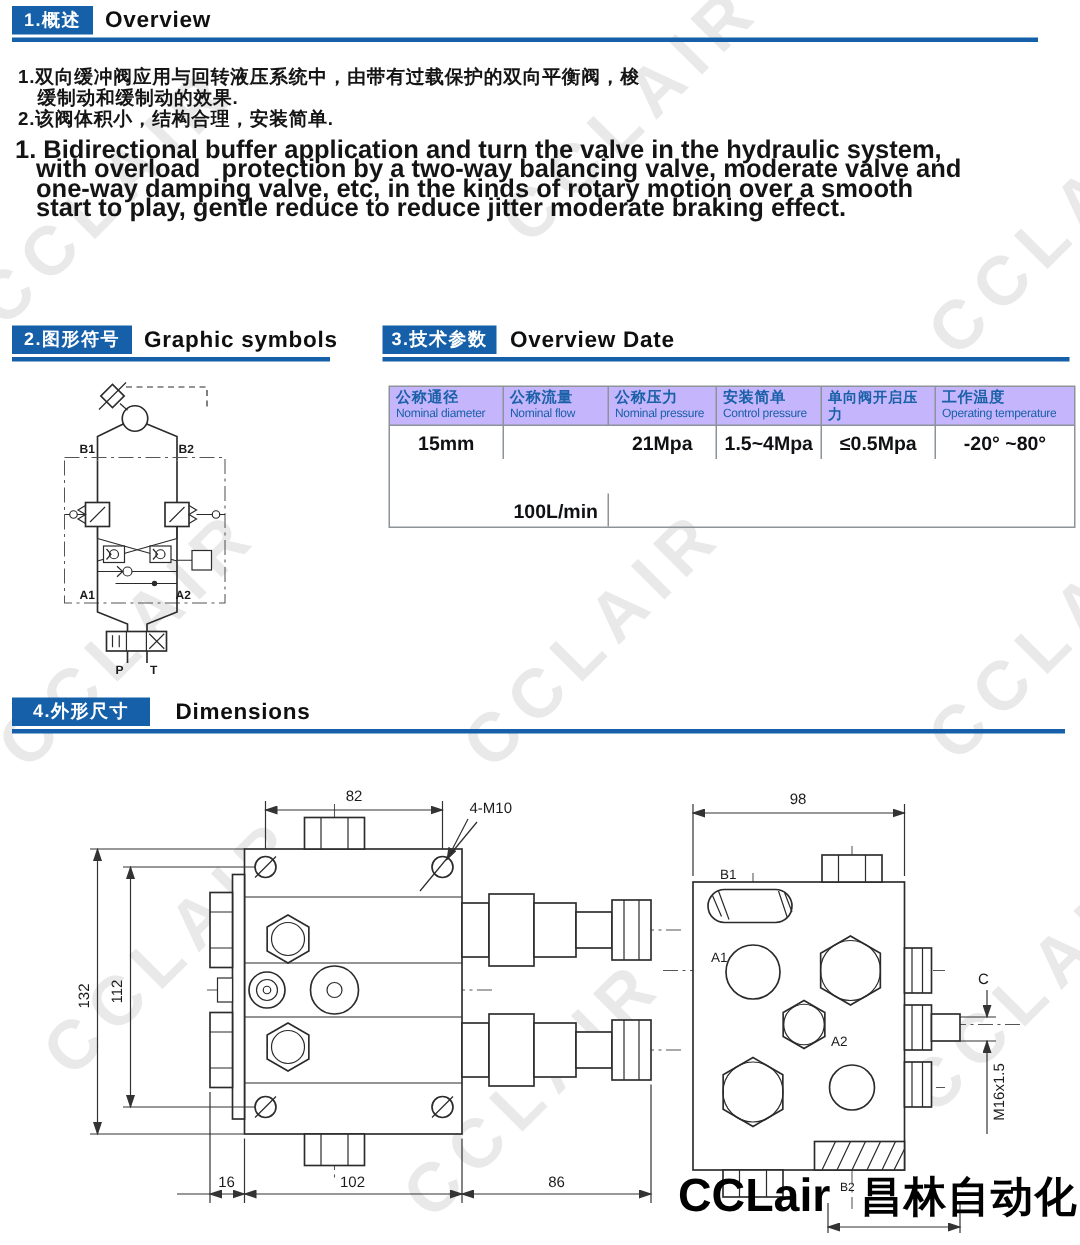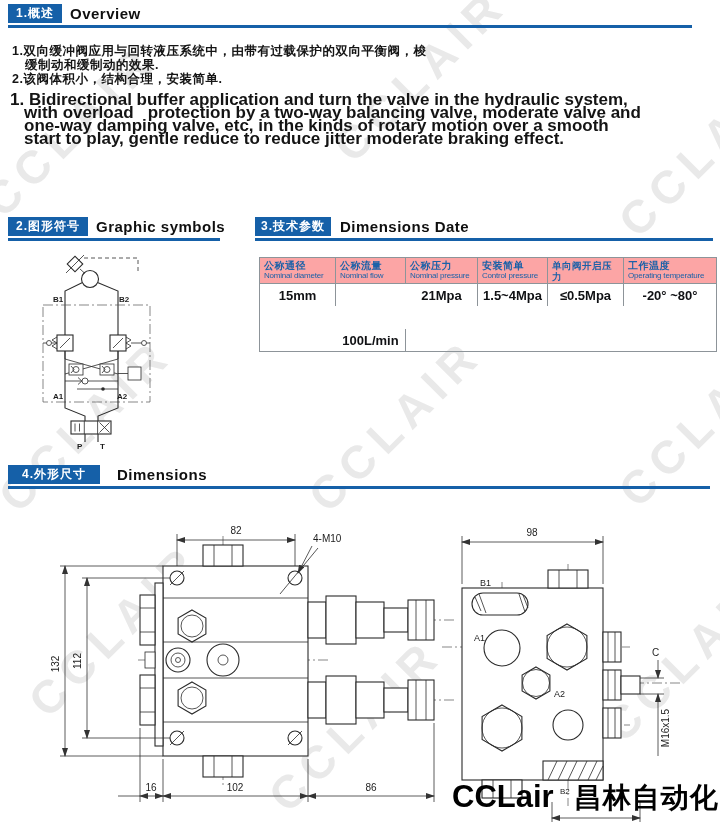--- a/index.html
+++ b/index.html
@@ -12,21 +12,21 @@
   .chip{background:#1560a8;color:#fff;font-weight:bold;font-size:12px;letter-spacing:1px;
         display:flex;align-items:center;justify-content:center;height:19px;}
   .sec-title{font-size:15px;font-weight:bold;color:#0f0f0f;letter-spacing:0.5px;}
   .rule{background:#1560a8;height:3px;}
   .cnline{font-size:12.5px;font-weight:bold;letter-spacing:0.5px;line-height:14px;white-space:pre;color:#151515;}
   .cnind{padding-left:13px;}
   .enline{font-size:17px;font-weight:600;line-height:13px;white-space:pre;color:#141414;}
   .enind{padding-left:14px;}
   .ttable{position:absolute;left:259px;top:257px;border:1px solid #8d9499;}
   .trow{display:flex;}
-  .th{background:#fca5a5;border-right:1px solid #8d9499;border-bottom:1px solid #8d9499;
+  .th{background:#c4b5fd;border-right:1px solid #8d9499;border-bottom:1px solid #8d9499;
       box-sizing:border-box;padding:2px 3px 1px 4px;}
   .th:last-child,.td:last-child{border-right:none;}
   .thcn{color:#1b61a8;font-size:10px;font-weight:bold;letter-spacing:0.5px;line-height:11px;}
   .then{color:#1b61a8;font-size:8px;line-height:9px;letter-spacing:-0.2px;}
   .td{border-right:1px solid #8d9499;box-sizing:border-box;display:flex;align-items:center;
       justify-content:center;font-size:13px;font-weight:bold;color:#101114;height:22px;}
   .logo{display:flex;align-items:baseline;gap:8px;color:#000;}
   .logo-latin{font-size:31px;font-weight:800;}
   .logo-cjk{font-size:28px;font-weight:700;letter-spacing:1px;margin-left:12px;}
   
@@ -125,21 +125,21 @@
 
       <text class="stx" x="28" y="57">B1</text>
       <text class="stx" x="94" y="57">B2</text>
       <text class="stx" x="28" y="154">A1</text>
       <text class="stx" x="92" y="154">A2</text>
       <text class="stx" x="52" y="204">P</text>
       <text class="stx" x="75" y="204">T</text>
     </svg>
 
     <div class="abs chip" style="left:255px;top:217px;width:76px;">3.技术参数</div>
-    <div class="abs sec-title" style="left:340px;top:218px;">Dimensions Date</div>
+    <div class="abs sec-title" style="left:340px;top:218px;">Overview Date</div>
     <div class="abs rule" style="left:255px;top:238px;width:458px;"></div>
 
     <div class="ttable">
       <div class="trow">
         <div class="th" style="width:76px;">
           <div class="thcn">公称通径</div>
           <div class="then">Nominal diameter</div>
         </div>
         <div class="th" style="width:70px;">
           <div class="thcn">公称流量</div>

